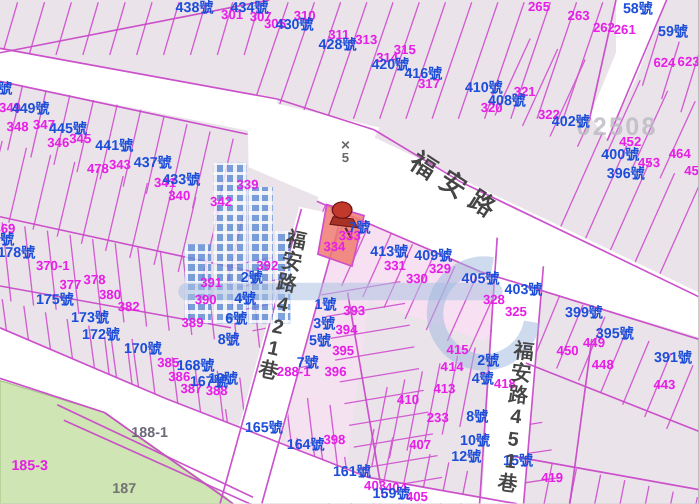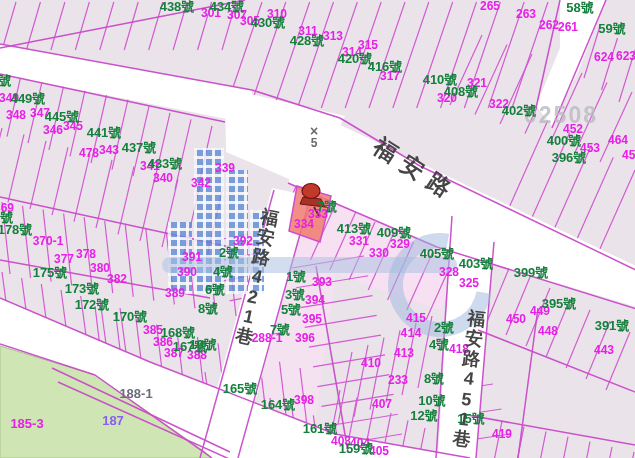--- a/index.html
+++ b/index.html
@@ -16,21 +16,21 @@
           repeating-linear-gradient(90deg, rgba(255,255,255,.9) 0 3px, transparent 3px 9px),
           repeating-linear-gradient(0deg, rgba(255,255,255,.9) 0 3px, transparent 3px 9px),
           #5d8cd6;}
   .wm-home{left:238px;top:183px;z-index:2;position:absolute;
            font-size:66px;font-weight:bold;letter-spacing:2px;color:rgba(24,153,153,.82);
            -webkit-text-stroke:4px rgba(255,255,255,.8);paint-order:stroke;line-height:1;}
   
   #labels{position:absolute;left:0;top:0;width:635px;height:458px;z-index:3;pointer-events:none;}
   .mlabel{position:absolute;transform:translate(-50%,-50%);white-space:nowrap;line-height:1;}
   .lot{color:#e620e6;font-size:12px;font-weight:bold;}
-  .house{color:#15803d;font-size:13px;font-weight:bold;}
+  .house{color:#1d4ed8;font-size:13px;font-weight:bold;}
   .area{color:#e620e6;font-size:13px;font-weight:bold;}
   .ctrl{color:#6a6a6a;font-size:12px;font-weight:bold;}
   .sheet{color:rgba(185,185,192,.8);font-size:23px;font-weight:bold;letter-spacing:2px;}
   .street{color:#454545;font-weight:bold;}
   .street-h{letter-spacing:9px;}
   .street-v{display:flex;flex-direction:column;align-items:center;}
   .street-v span{display:block;line-height:1.12;}
 </style>
 </head>
 <body>
@@ -366,40 +366,40 @@
       <span class="mlabel house" style="left: 190px; top: 346px;">167號</span>
       <span class="mlabel house" style="left: 240px; top: 388px;">165號</span>
       <span class="mlabel house" style="left: 278px; top: 404px;">164號</span>
       <span class="mlabel house" style="left: 320px; top: 428px;">161號</span>
       <span class="mlabel house" style="left: 356px; top: 448px;">159號</span>
       <span class="mlabel house" style="left: 327px; top: 206px;">7號</span>
       <span class="mlabel house" style="left: 354px; top: 228px;">413號</span>
       <span class="mlabel house" style="left: 394px; top: 232px;">409號</span>
       <span class="mlabel house" style="left: 437px; top: 253px;">405號</span>
       <span class="mlabel house" style="left: 476px; top: 263px;">403號</span>
-      <span class="mlabel house" style="left: 531px; top: 272px;">399號</span>
+      <span class="mlabel house" style="left: 531px; top: 284px;">399號</span>
       <span class="mlabel house" style="left: 559px; top: 303px;">395號</span>
       <span class="mlabel house" style="left: 612px; top: 325px;">391號</span>
       <span class="mlabel house" style="left: 296px; top: 276px;">1號</span>
       <span class="mlabel house" style="left: 295px; top: 294px;">3號</span>
       <span class="mlabel house" style="left: 291px; top: 309px;">5號</span>
       <span class="mlabel house" style="left: 280px; top: 329px;">7號</span>
       <span class="mlabel house" style="left: 229px; top: 252px;">2號</span>
       <span class="mlabel house" style="left: 223px; top: 271px;">4號</span>
       <span class="mlabel house" style="left: 215px; top: 289px;">6號</span>
       <span class="mlabel house" style="left: 208px; top: 308px;">8號</span>
       <span class="mlabel house" style="left: 203px; top: 344px;">10號</span>
       <span class="mlabel house" style="left: 444px; top: 327px;">2號</span>
       <span class="mlabel house" style="left: 439px; top: 344px;">4號</span>
       <span class="mlabel house" style="left: 434px; top: 378px;">8號</span>
       <span class="mlabel house" style="left: 432px; top: 400px;">10號</span>
       <span class="mlabel house" style="left: 424px; top: 415px;">12號</span>
       <span class="mlabel house" style="left: 471px; top: 418px;">15號</span>
       <span class="mlabel area" style="left: 27px; top: 423px; color: rgb(230, 32, 230);">185-3</span>
-      <span class="mlabel area" style="left: 113px; top: 420px; color: #8b5cf6;">187</span>
+      <span class="mlabel area" style="left: 113px; top: 444px; color: #737373;">187</span>
       <span class="mlabel area" style="left: 136px; top: 393px; color: rgb(107, 107, 122);">188-1</span>
       <div class="mlabel street street-h" style="left: 416px; top: 170px; transform: translate(-50%, -50%) rotate(33deg); font-size: 23px;">福安路</div>
       <div class="mlabel street street-v" style="left: 257px; top: 277px; transform: translate(-50%, -50%) rotate(12deg); font-size: 18px;">
         <span>福</span>
         <span>安</span>
         <span>路</span>
         <span>4</span>
         <span>2</span>
         <span>1</span>
         <span>巷</span>

